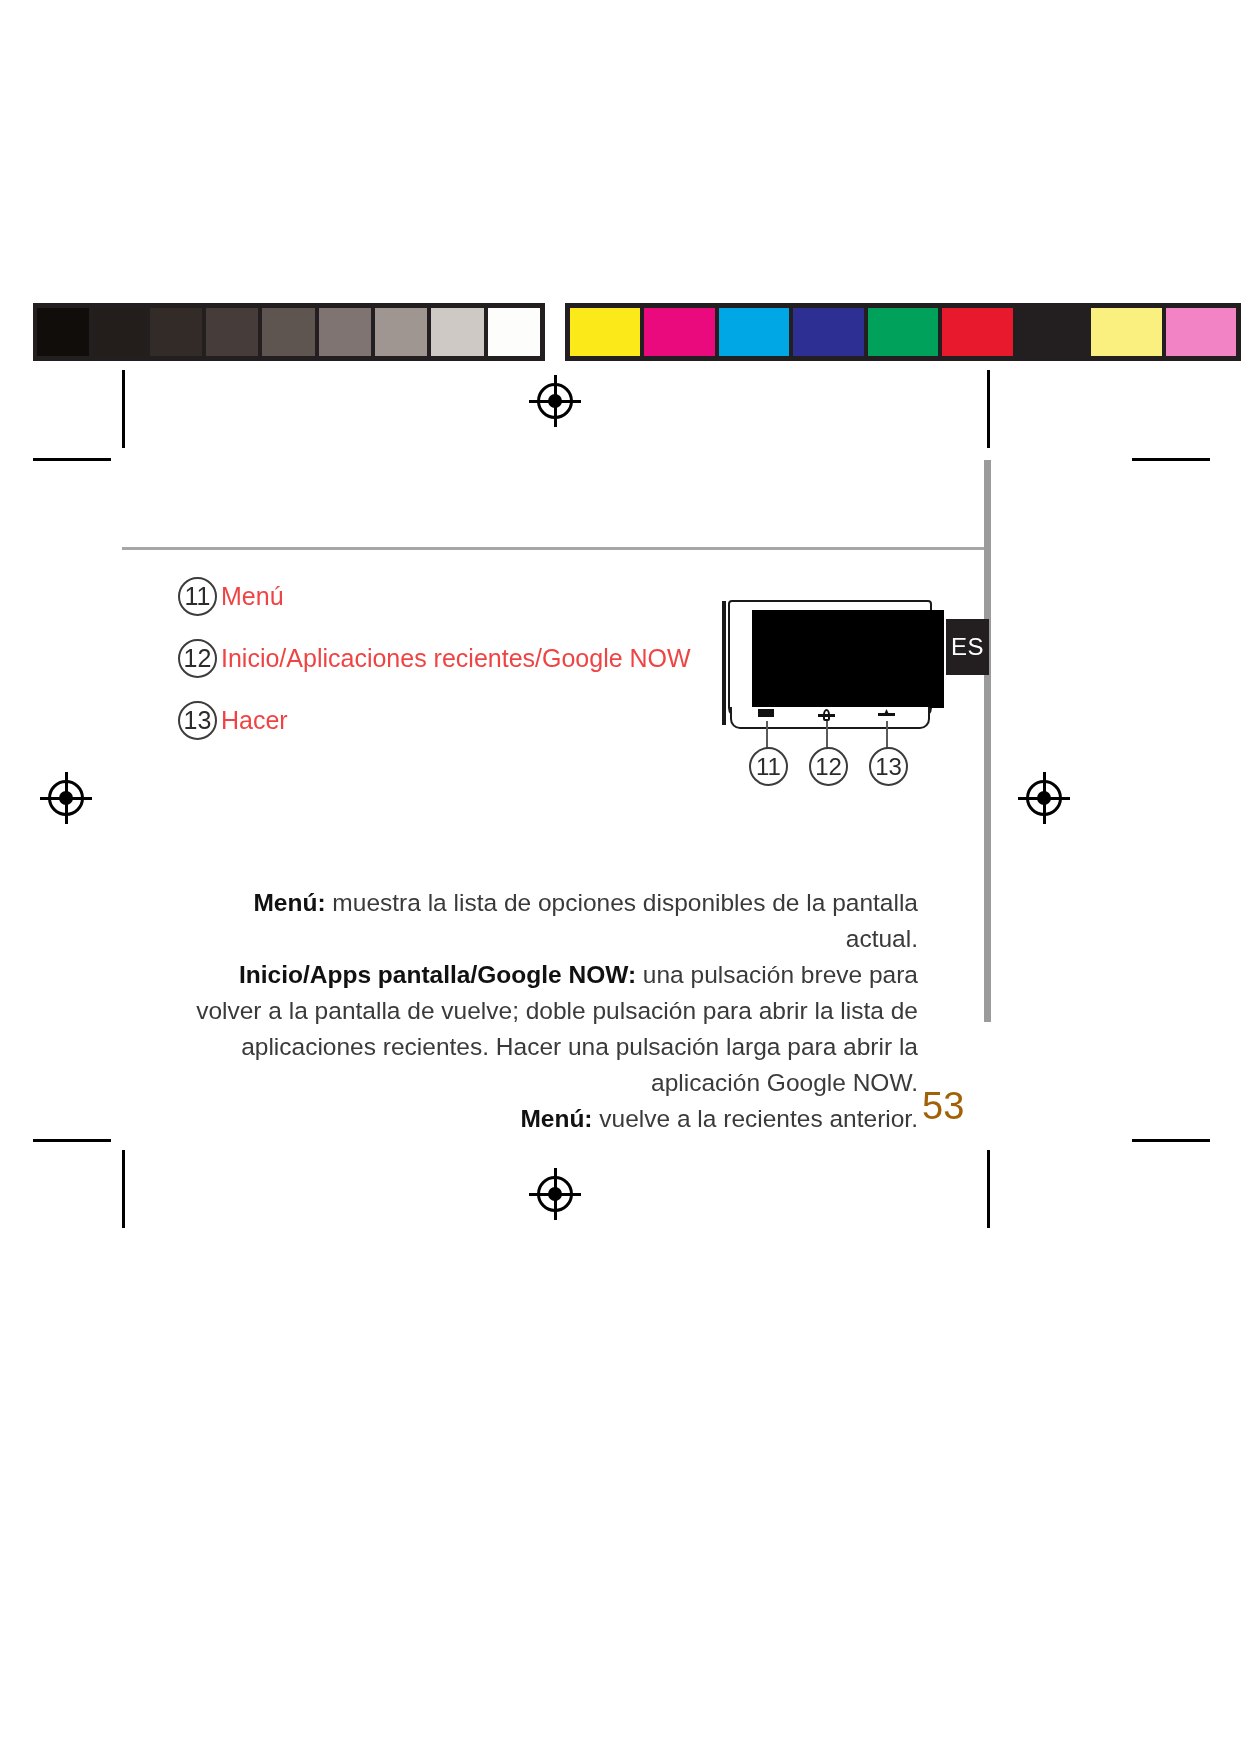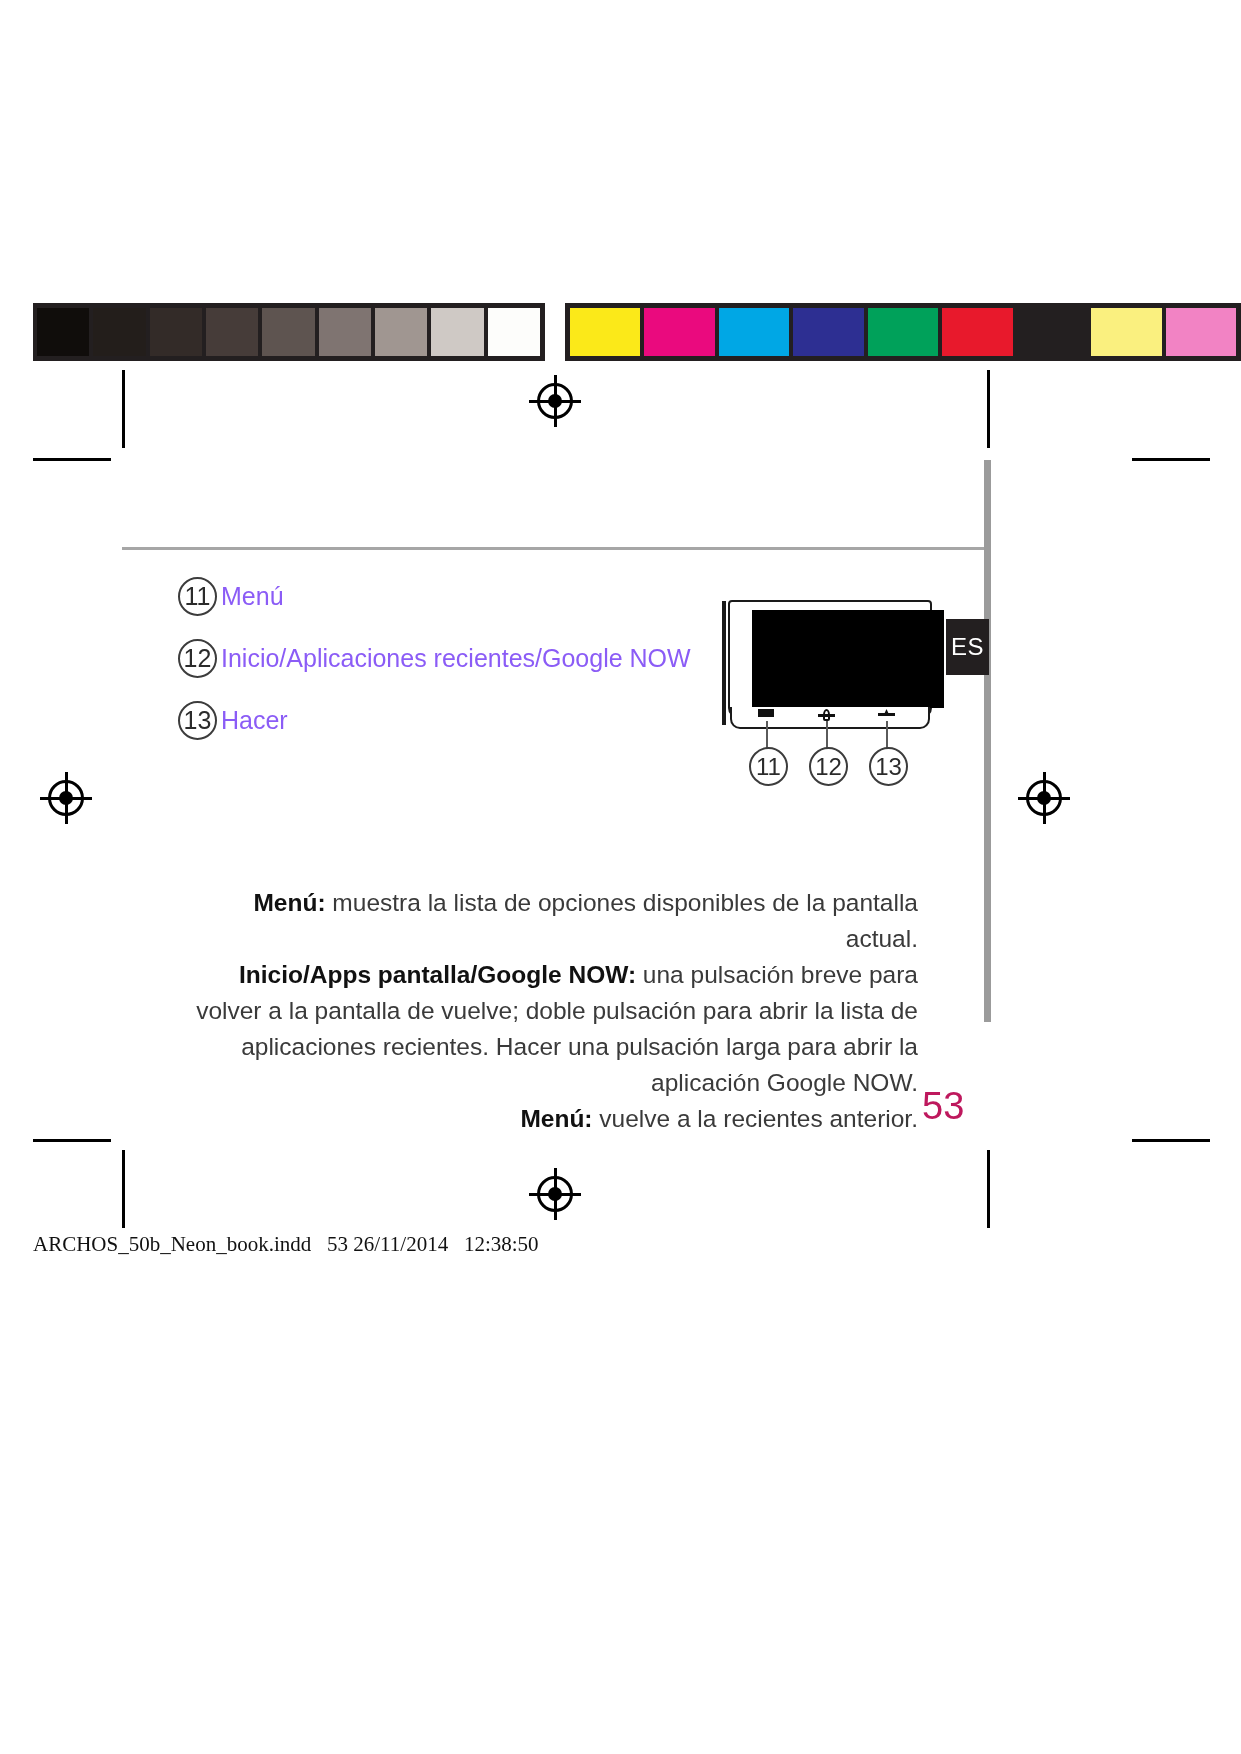--- a/index.html
+++ b/index.html
@@ -60,21 +60,21 @@
 
   
   #callout-list{position:absolute;left:178px;top:565px;width:560px;}
   .callout-row{display:flex;align-items:center;height:62px;}
   .num-circle{
     width:35px;height:35px;border:2.2px solid #3c3c3c;border-radius:50%;
     display:flex;align-items:center;justify-content:center;
     font-size:25px;color:#2b2b2b;flex:0 0 auto;
     font-family:"Liberation Sans", sans-serif;
   }
-  .callout-label{font-size:25px;color:#8b5cf6;margin-left:4px;white-space:nowrap;}
+  .callout-label{font-size:25px;color:#ef4444;margin-left:4px;white-space:nowrap;}
 
   
   #phone-figure{position:absolute;left:712px;top:595px;width:230px;height:190px;}
   #phone-body{
     position:absolute;left:16px;top:5px;width:204px;height:118px;
     border:2.5px solid #1a1a1a;border-radius:4px 4px 10px 10px;
     background:#fff;box-sizing:border-box;
   }
   #phone-screen{
     position:absolute;left:22px;top:8px;width:192px;height:98px;
@@ -111,21 +111,21 @@
   #fig-12{left:97px;top:152px;}
   #fig-13{left:157px;top:152px;}
 
   
   #body-text{position:absolute;left:178px;top:885px;width:740px;
     font-size:24.5px;line-height:36px;color:#3a3a3a;}
   #body-text p{margin:0;text-align:right;}
   #body-text b{color:#111;font-weight:bold;}
 
   
-  #page-number{position:absolute;left:922px;top:1085px;font-size:38px;color:#be185d;text-align:center;}
+  #page-number{position:absolute;left:922px;top:1085px;font-size:38px;color:#a16207;text-align:center;}
 
   
   #imposition-footer{
     position:absolute;left:33px;top:1232px;
     font-family:"Liberation Serif", serif;font-size:21px;color:#111;white-space:pre;
   }
 </style>
 </head>
 <body>
 
@@ -245,15 +245,14 @@
     <p>
       <b>Inicio/Apps pantalla/Google NOW:</b><span> una pulsación breve para volver a la pantalla de vuelve; doble pulsación para abrir la lista de aplicaciones recientes. Hacer una pulsación larga para abrir la aplicación Google NOW.</span>
     </p>
     <p>
       <b>Menú:</b><span> vuelve a la recientes anterior.</span>
     </p>
   </div>
 
   <div id="page-number">53</div>
 
-  <div id="imposition-footer">ARCHOS_50b_Neon_book.indd   53 26/11/2014   12:38:50</div>
 
 </div>
 
 </body></html>

